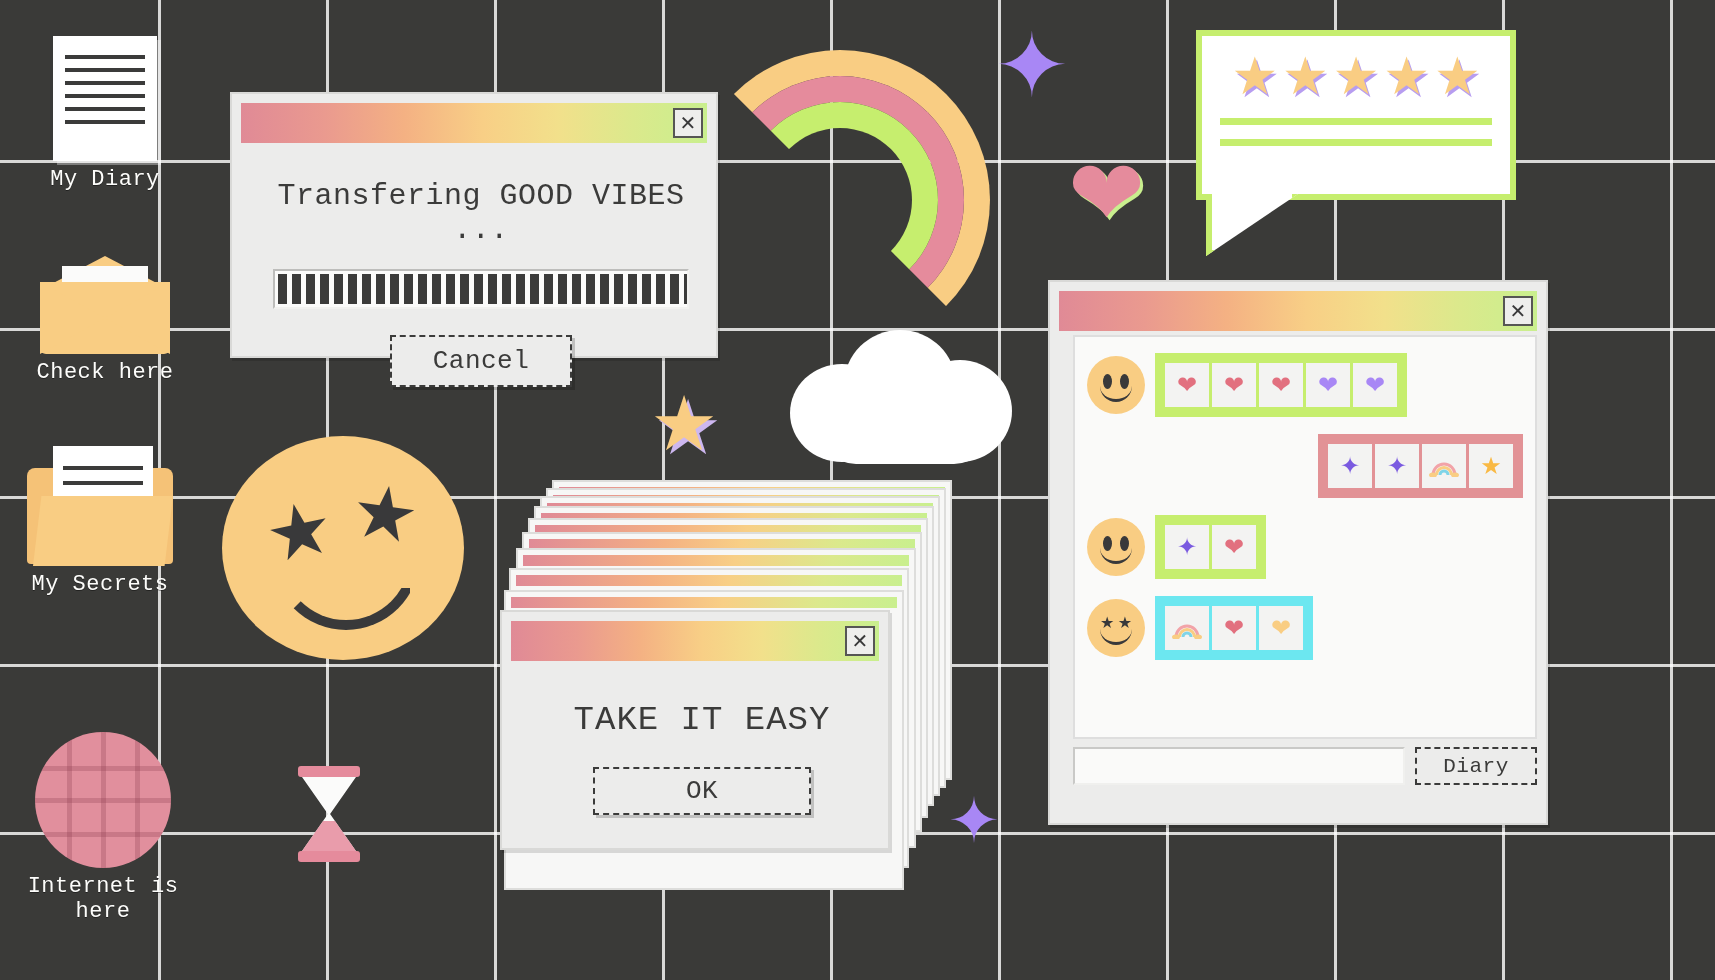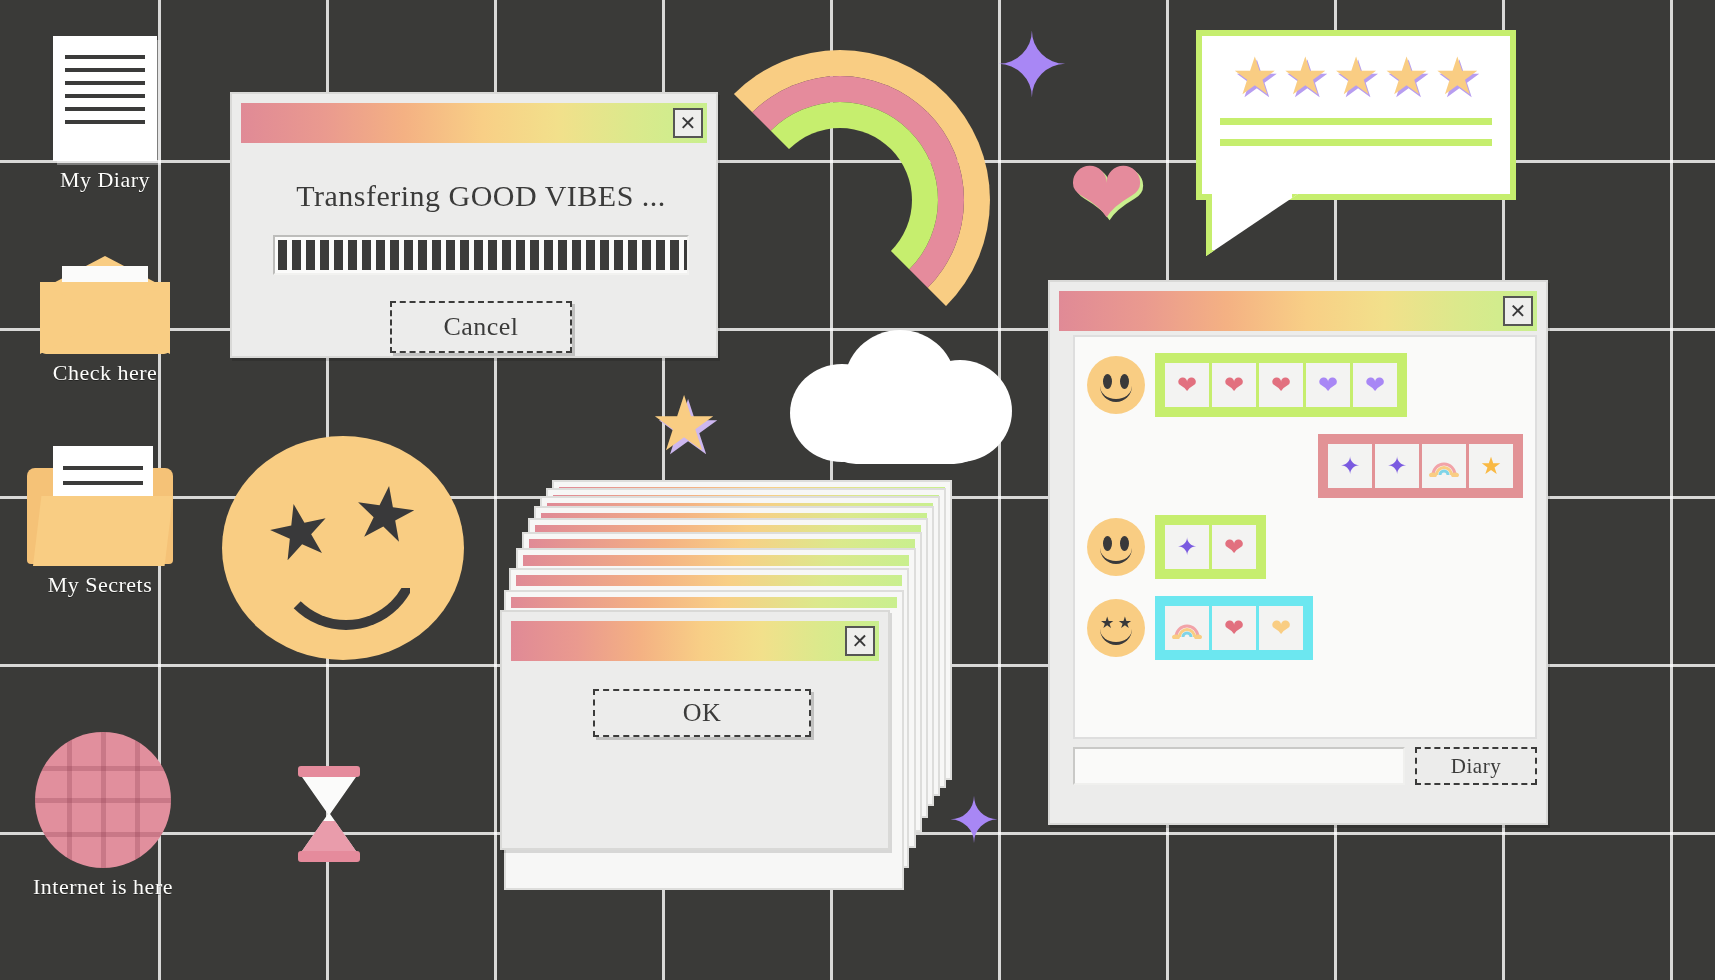--- a/index.html
+++ b/index.html
@@ -51,21 +51,21 @@
     justify-content: center;
     font-size: 20px;
     line-height: 1;
     color: #39393a;
     font-family: "DejaVu Sans", sans-serif;
   }
   .winbody { padding: 0 9px 9px 23px; }
 
   
   .pixel {
-    font-family: Liberation Serif, serif;
+    font-family: Liberation Mono, monospace;
     color: #3b3b3a;
     letter-spacing: .5px;
   }
 
   
   #win-transfer { left: 230px; top: 92px; width: 488px; height: 266px; }
   #transfer-msg {
     text-align: center;
     font-size: 30px;
     margin-top: 36px;
@@ -473,20 +473,21 @@
     </div>
   <div class="stack-sheet" style="left:4px;  top:110px;">
       <div class="bar"></div>
     </div>
 
   <div class="win" id="win-easy">
     <div class="titlebar">
       <div class="close">✕</div>
     </div>
     <div class="winbody">
+      <div id="easy-msg" class="pixel">TAKE IT EASY</div>
       <div class="dashbtn pixel" id="ok-btn">OK</div>
     </div>
   </div>
 </div>
 
 <div class="win" id="win-chat">
   <div class="titlebar">
     <div class="close">✕</div>
   </div>
   <div class="winbody">

